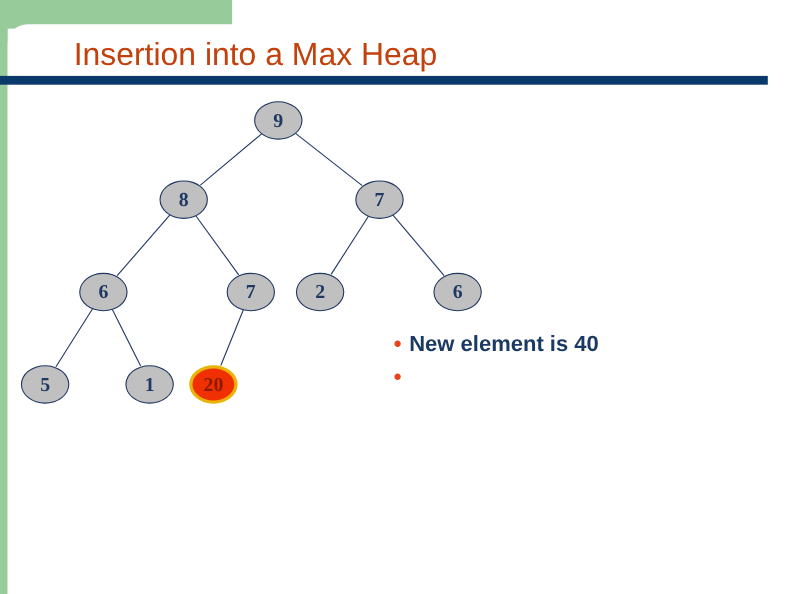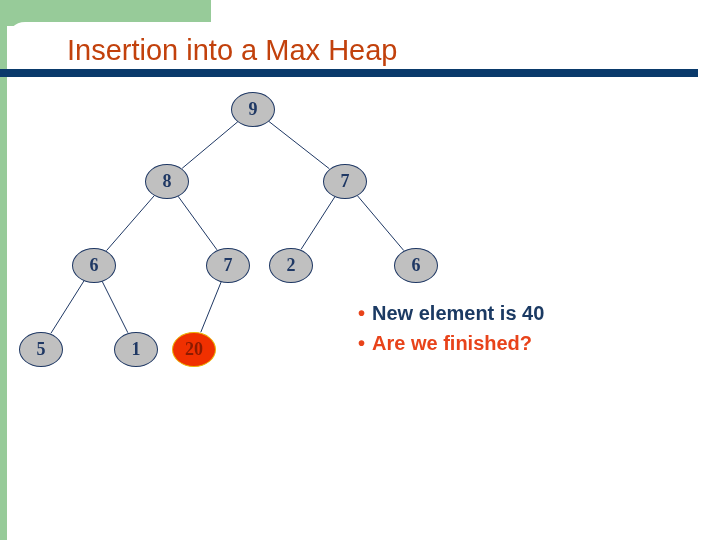--- a/index.html
+++ b/index.html
@@ -96,21 +96,21 @@
     align-items: center;
     justify-content: center;
     font-family: "Liberation Serif", serif;
     font-weight: bold;
     font-size: 18px;
     color: #1f3864;
     z-index: 5;
   }
   .tree-node.new-node {
     background: #f03000;
-    border: 1px solid #eab308;
+    border: 3px solid #eab308;
     color: #8b1a00;
   }
 
   
   .bullet-block {
     position: absolute;
     left: 358px;
     top: 298px;
     width: 340px;
   }
@@ -169,17 +169,16 @@
       <div class="tree-node new-node" style="left: 194px; top: 349px;">20</div>
     </div>
 
   <div class="bullet-block">
       <div class="bullet-line navy">
         <span class="bullet-dot">•</span>
         <span class="bullet-text">New element is 40</span>
       </div>
       <div class="bullet-line red">
         <span class="bullet-dot">•</span>
-        <span class="bullet-text">Are we finished?</span>
       </div>
     </div>
 
 </div>
 
 </body></html>

